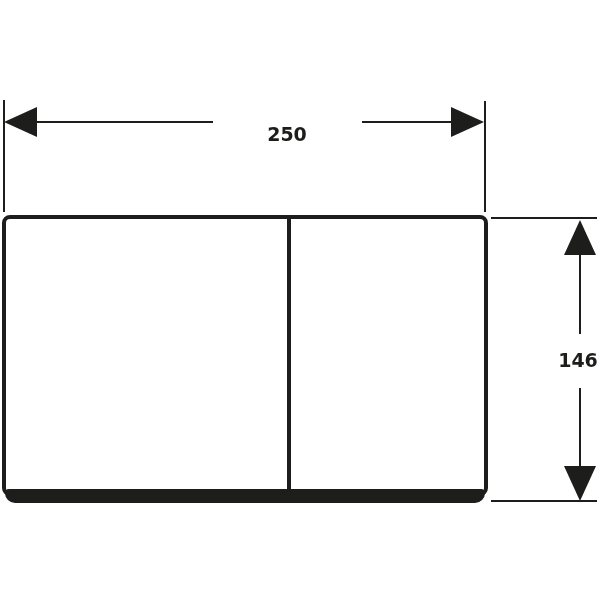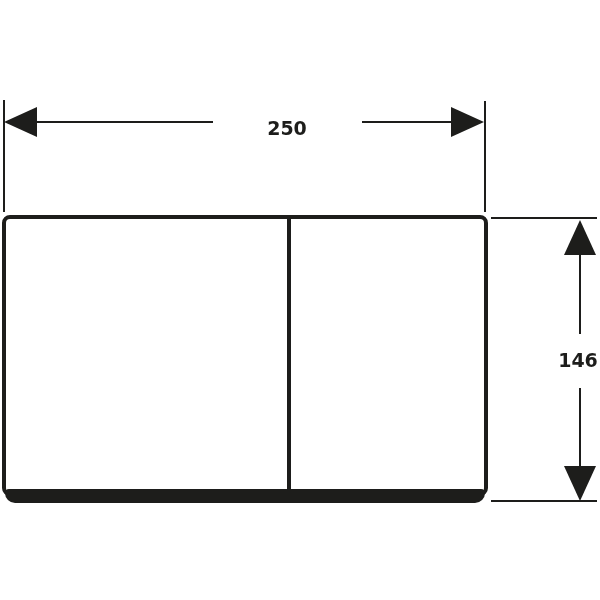--- a/index.html
+++ b/index.html
@@ -57,21 +57,21 @@
   <div>
     <div class="ln" style="left:3px; top:100px; width:2px; height:112px;"></div>
     <div class="ln" style="left:484px; top:101px; width:2px; height:111px;"></div>
 
     <div class="ln" style="left:28px; top:121px; width:185px; height:2px;"></div>
     <div class="ln" style="left:362px; top:121px; width:92px; height:2px;"></div>
 
     <div class="tri tri-left" style="left:4px; top:107px;"></div>
     <div class="tri tri-right" style="left:451px; top:107px;"></div>
 
-    <div class="dim-label" style="left:287px; top:128px;text-align:right;">250</div>
+    <div class="dim-label" style="left:287px; top:134px;text-align:right;">250</div>
   </div>
 
   <div>
     <div class="ln" style="left:491px; top:217px; width:106px; height:2px;"></div>
     <div class="ln" style="left:491px; top:500px; width:106px; height:2px;"></div>
 
     <div class="ln" style="left:579px; top:252px; width:2px; height:82px;"></div>
     <div class="ln" style="left:579px; top:388px; width:2px; height:80px;"></div>
 
     <div class="tri tri-up" style="left:564px; top:220px;"></div>

